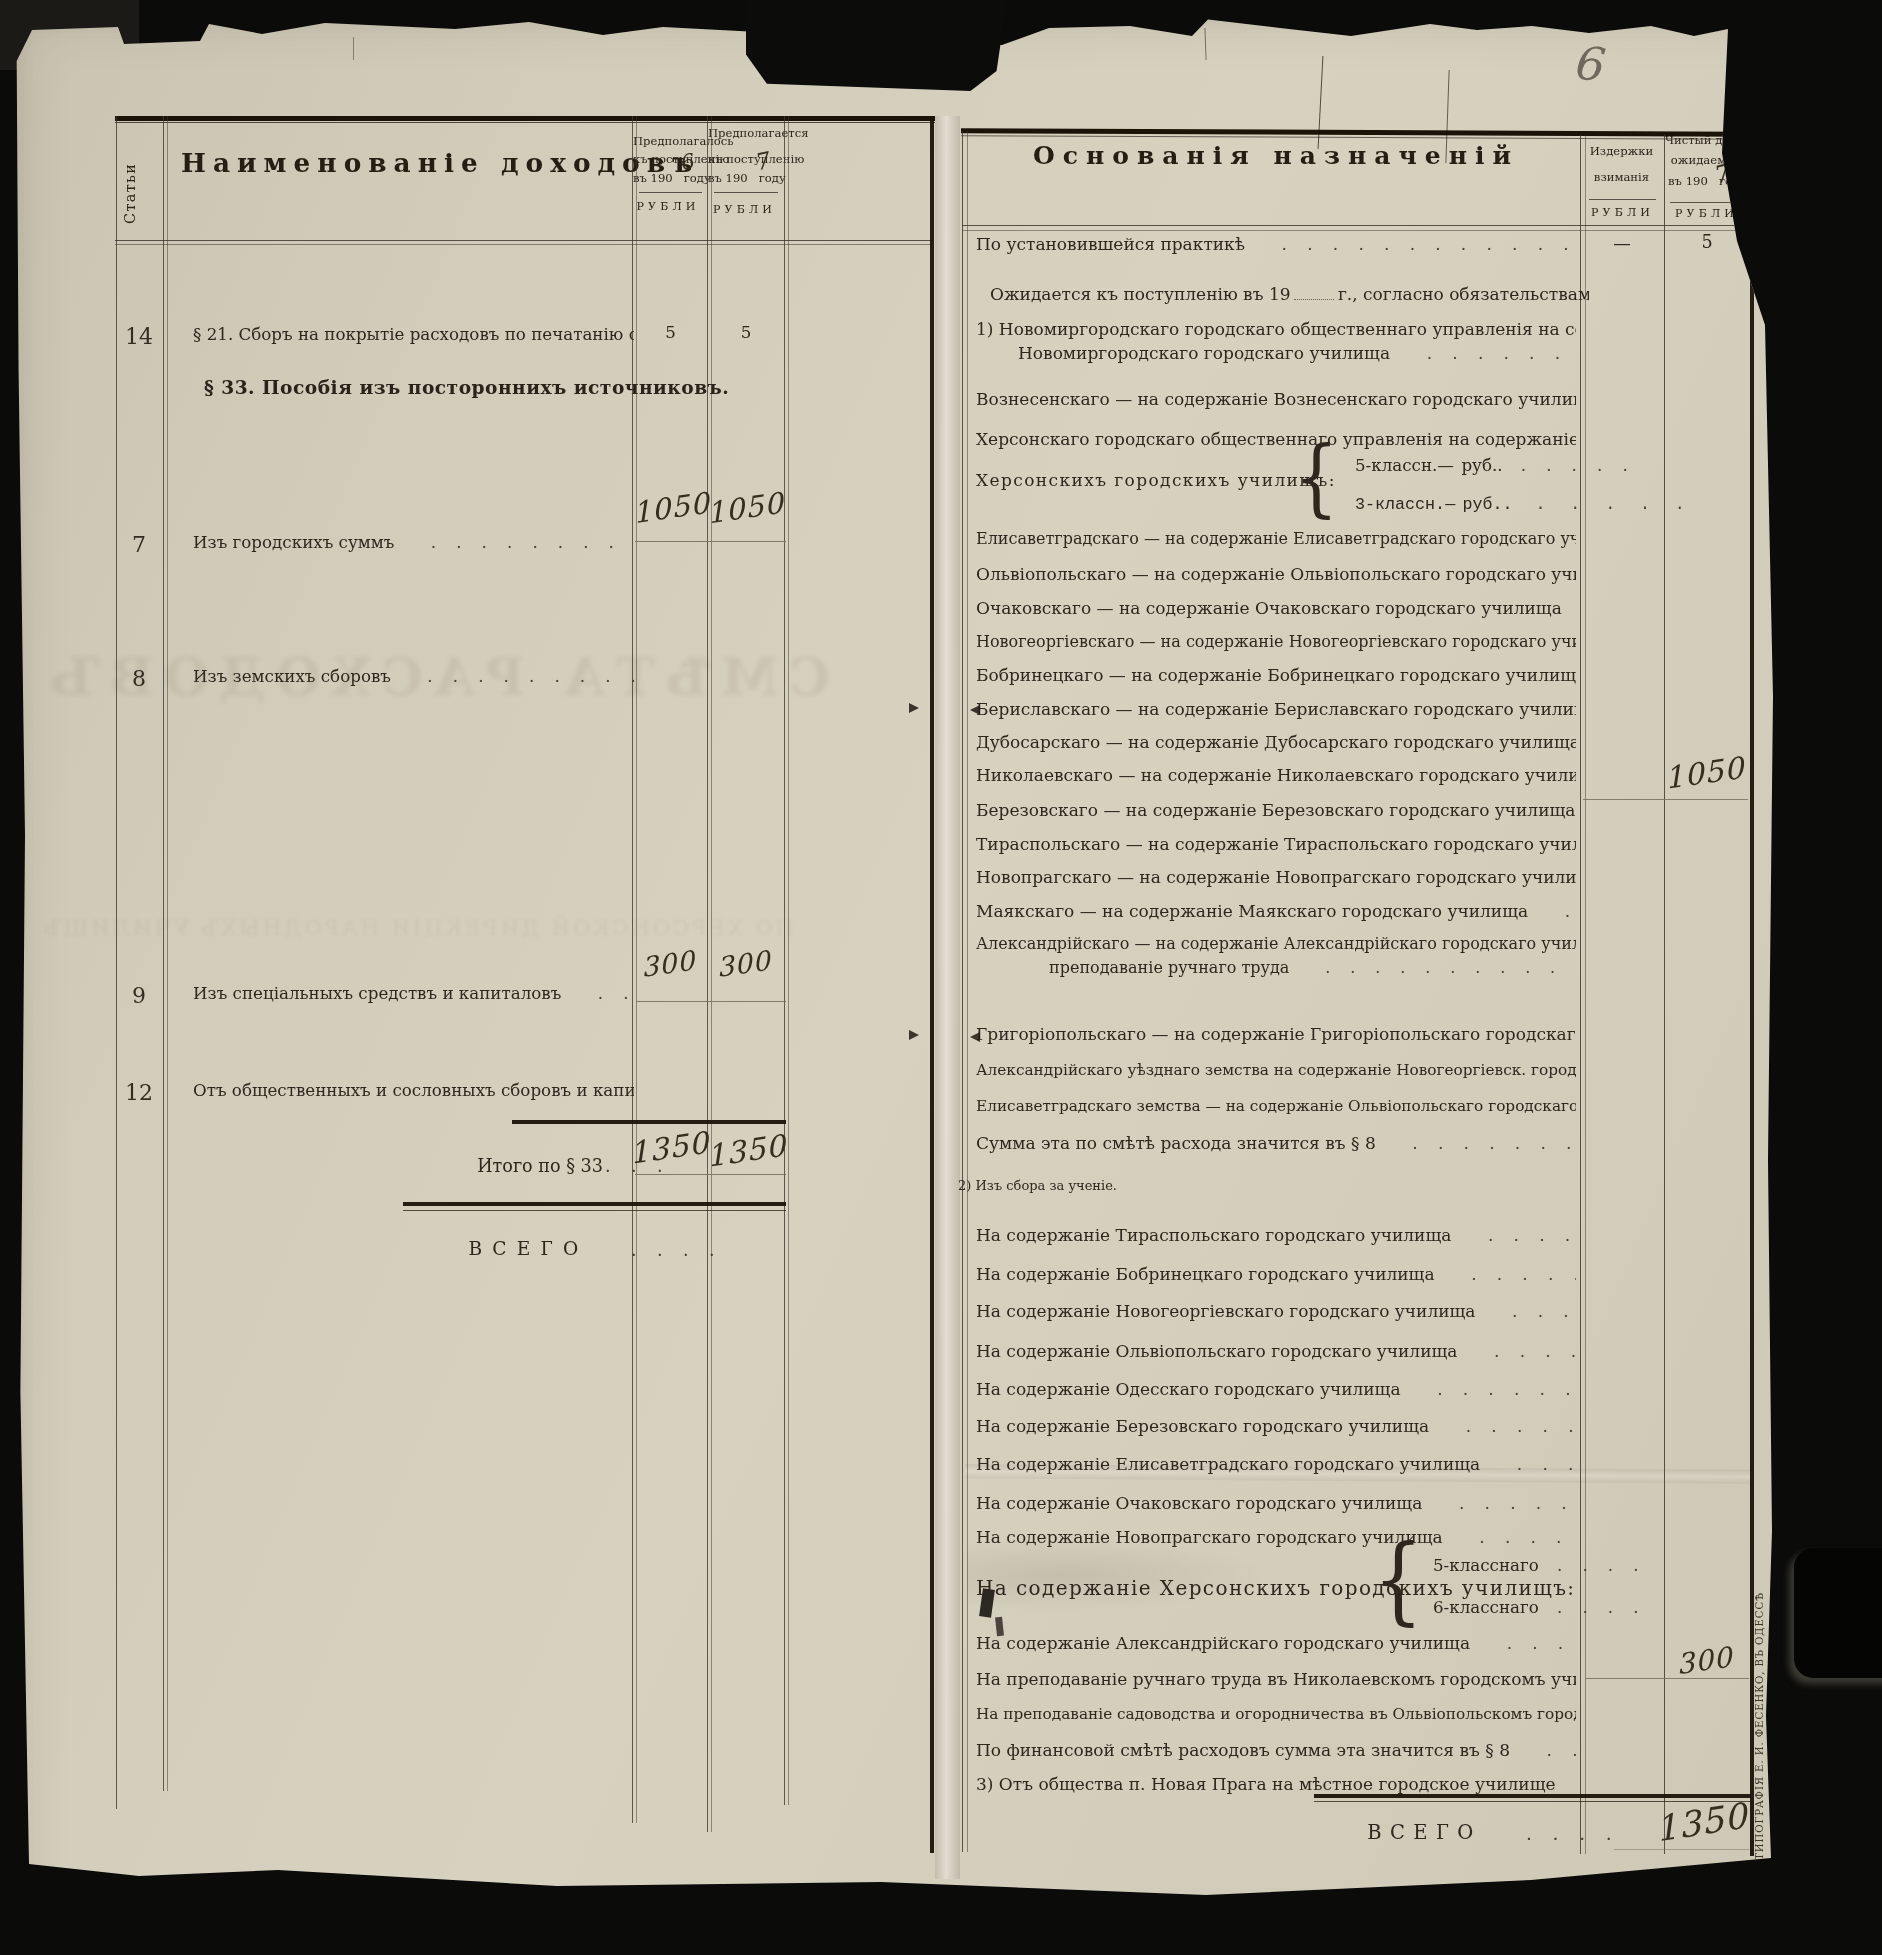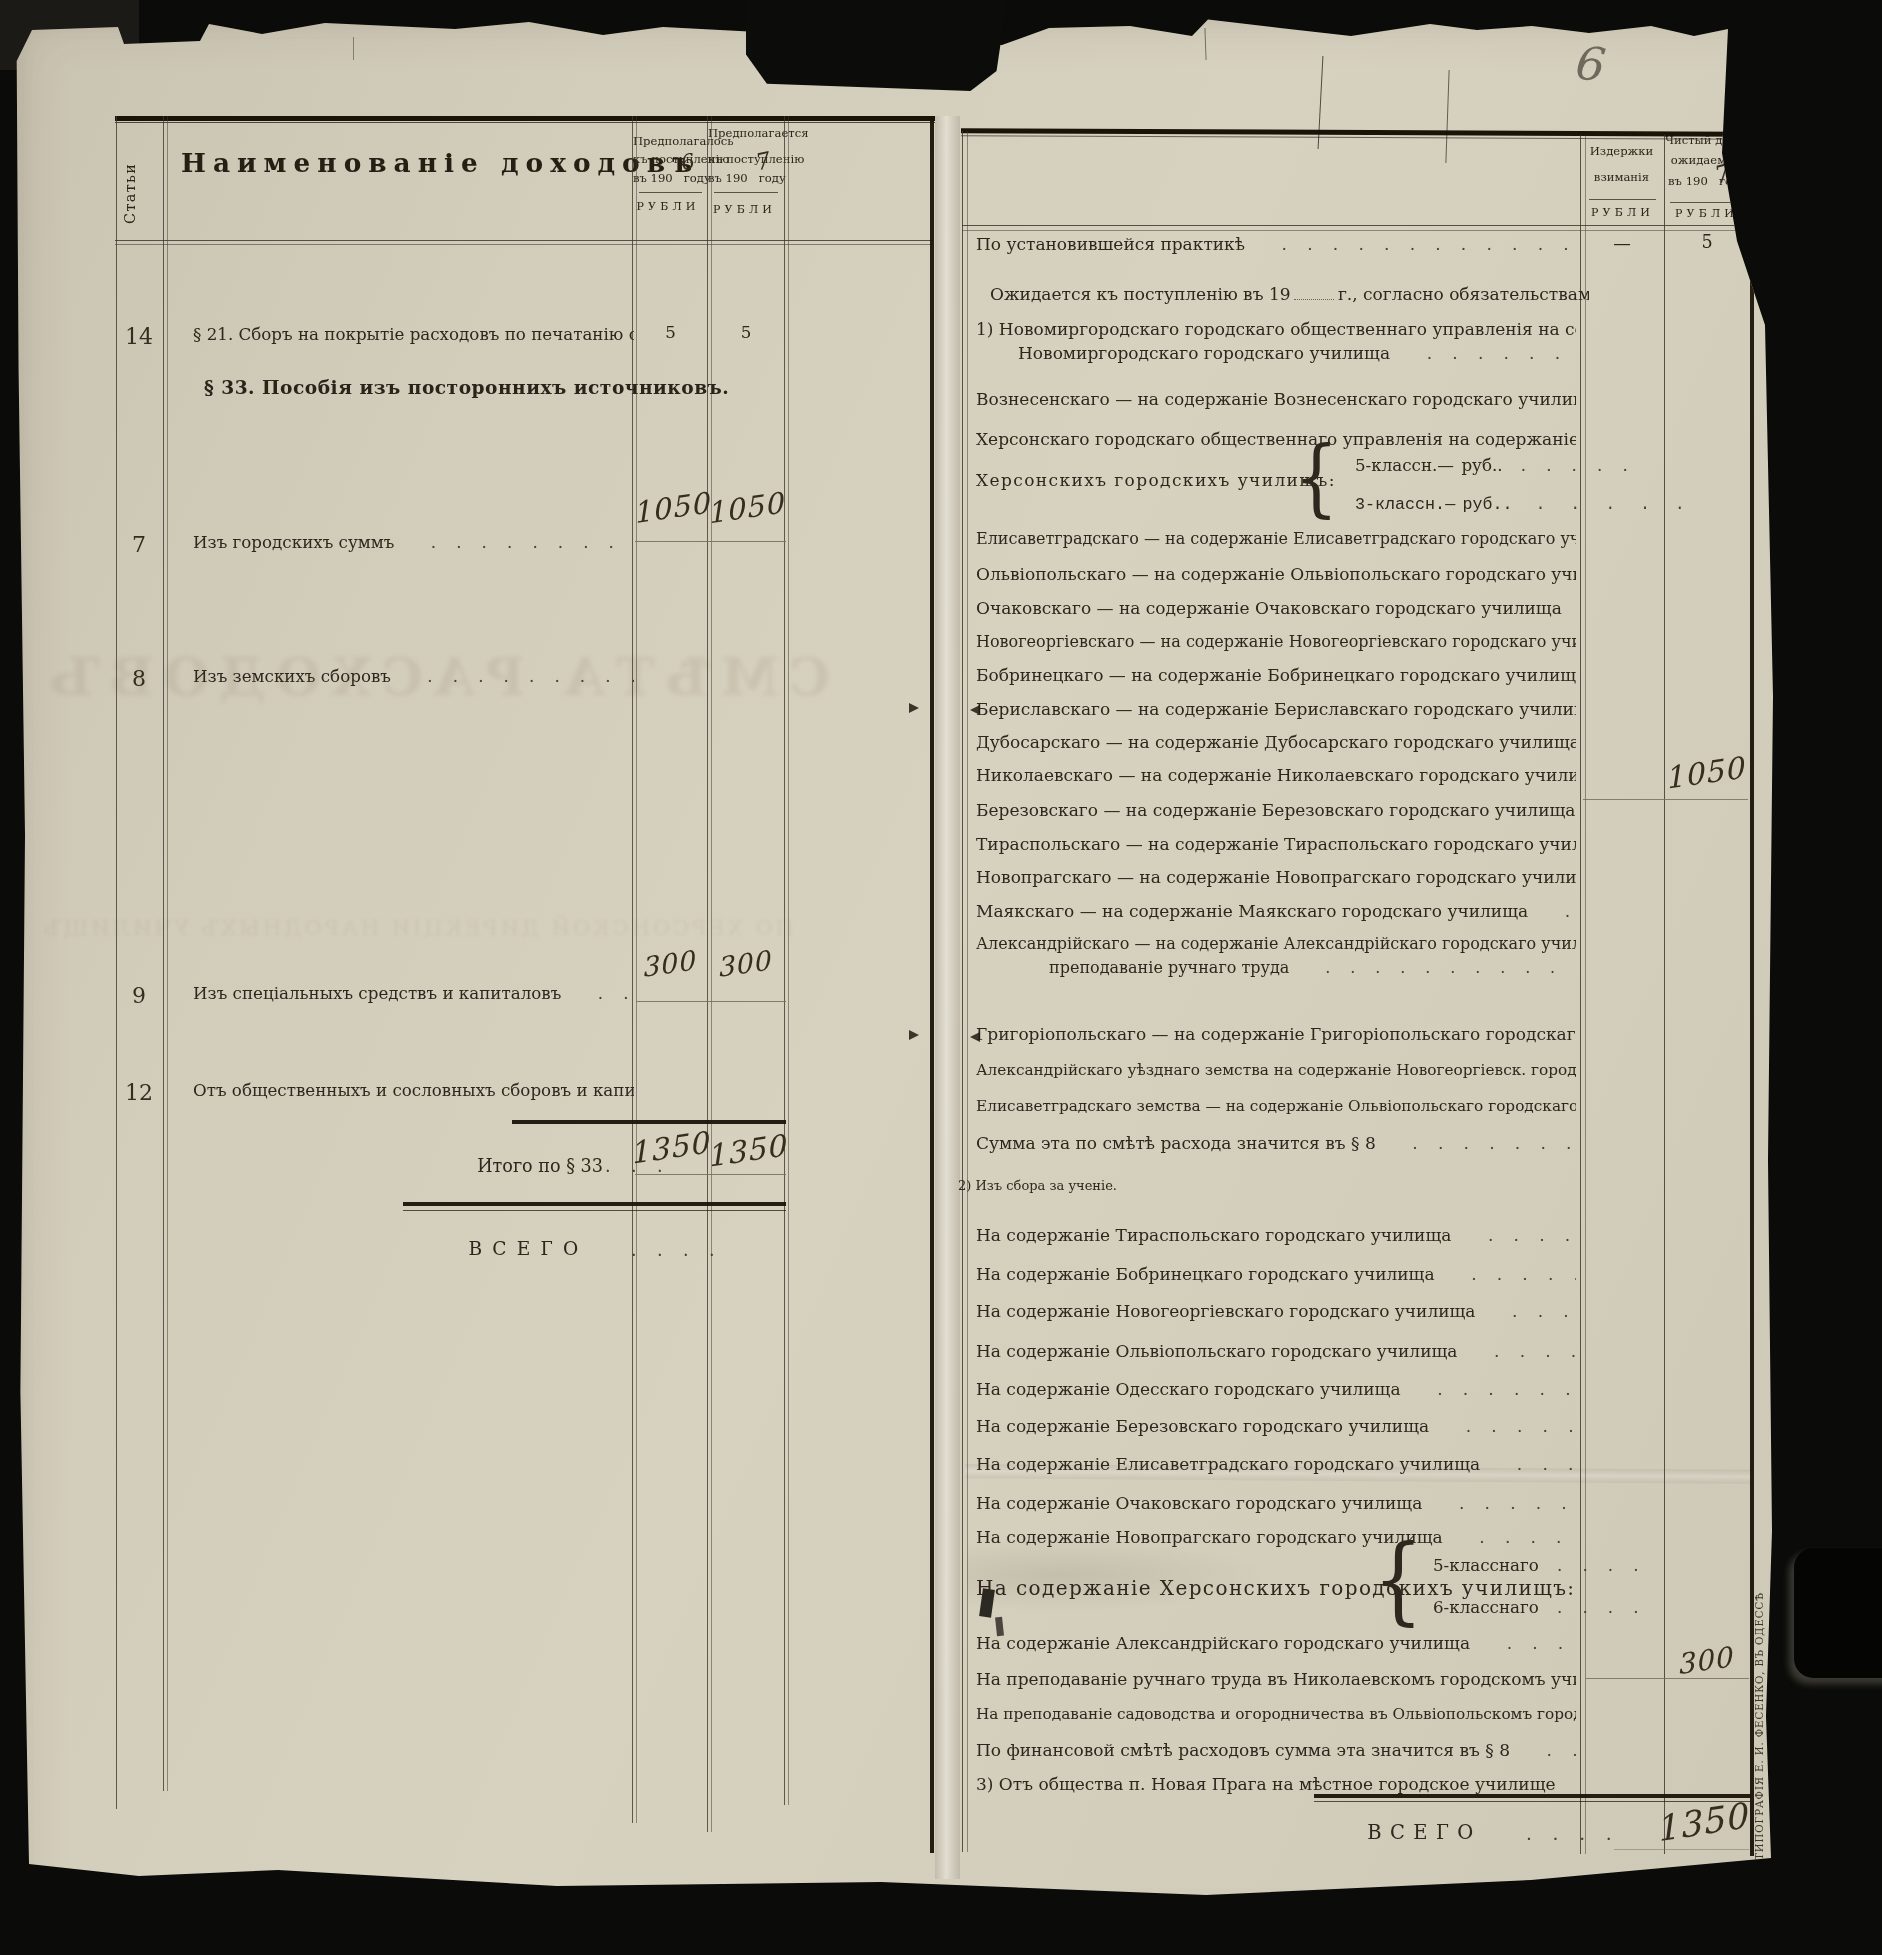--- a/index.html
+++ b/index.html
@@ -107,20 +107,21 @@
   <div class="t colhead" id="lt-c2-l3"><span>въ 190</span>&nbsp;&nbsp;&nbsp;<span>году</span></div>
   <div class="t rubli" id="lt-c2-u">РУБЛИ</div>
   <div class="t hw" id="lt-y7">7</div>
   <div class="t" id="lt-section">§ 33. Пособія изъ постороннихъ источниковъ.</div>
 
   <div class="t" id="lt-total">Итого по § 33</div>
   <div class="t dots" id="lt-total-dots">. . .</div>
   <div class="t" id="lt-grand">ВСЕГО</div>
   <div class="t dots" id="lt-grand-dots">. . . .</div>
 
+  <div class="t hdr-big" id="rt-title">Основанія назначеній</div>
   <div class="t colhead" id="rt-c1-l1">Издержки</div>
   <div class="t colhead" id="rt-c1-l2">взиманія</div>
   <div class="t rubli" id="rt-c1-u">РУБЛИ</div>
   <div class="t colhead" id="rt-c2-l1">Чистый доходъ,</div>
   <div class="t colhead" id="rt-c2-l2">ожидаемый</div>
   <div class="t colhead" id="rt-c2-l3"><span>въ 190</span>&nbsp;&nbsp;&nbsp;<span>году</span></div>
   <div class="t rubli" id="rt-c2-u">РУБЛИ</div>
   <div class="t hw" id="rt-y7">7</div>
 
   <div class="t" id="rt-grand">ВСЕГО</div>

